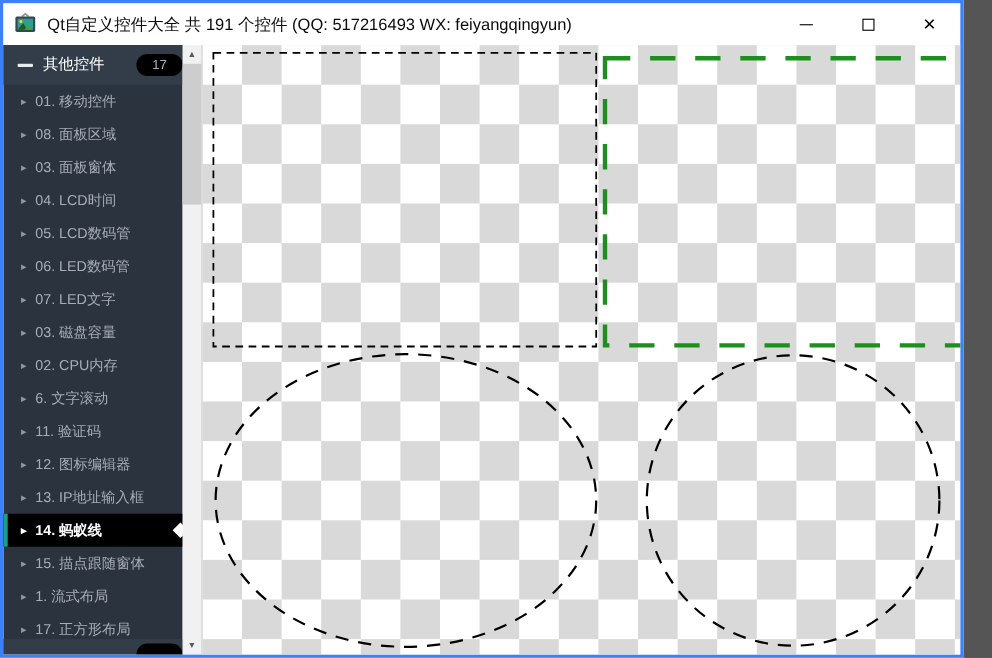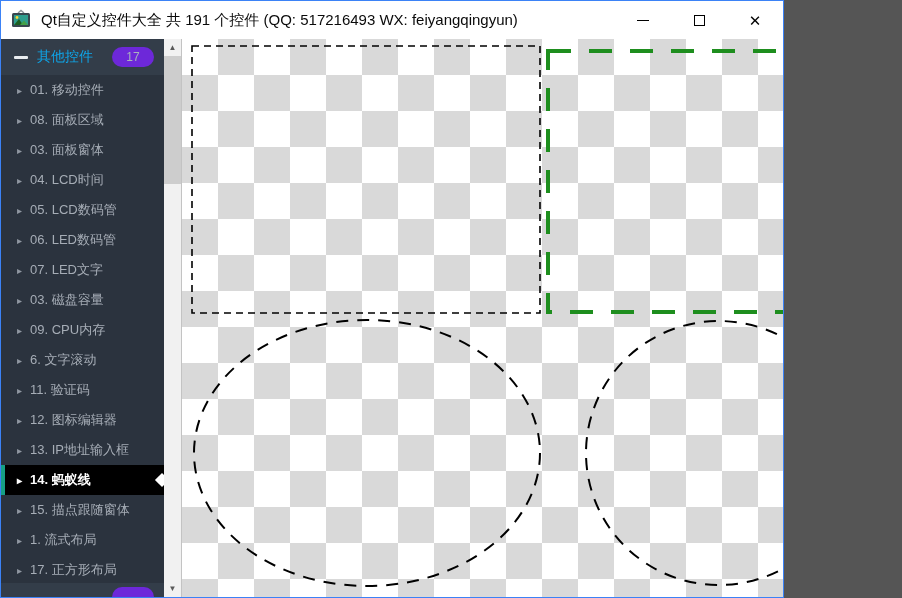--- a/index.html
+++ b/index.html
@@ -1,21 +1,21 @@
 <!DOCTYPE html>
 <html><head>
 <meta charset="utf-8">
 <style>
   * { box-sizing: border-box; margin: 0; padding: 0; }
   html,body { background:#555; }
   .window {
     position: relative;
-    width: 784px; height: 598px;
+    width: 876px; height: 598px;
     background: #fff;
-    border: 1px solid #3b82f6;
+    border: 3px solid #3b82f6;
     overflow: hidden;
     font-family: "Liberation Sans", sans-serif;
   }
   
   .titlebar {
     position: absolute; left:0; top:0; right:0; height:38px;
     background:#fff; display:flex; align-items:center;
   }
   .app-icon { width:22px; height:22px; margin-left:9px; flex:0 0 auto; }
   .title-text { margin-left:9px; font-size:15px; color:#0a0a0a; white-space:nowrap; }
@@ -27,24 +27,24 @@
   
   .sidebar {
     position:absolute; left:0; top:38px; bottom:0; width:163px;
     background:#2B333E; overflow:visible;
   }
   .group-header {
     position:relative; height:36px; background:#333D49;
     display:flex; align-items:center;
   }
   .collapse-icon { width:14px; height:3px; border-radius:1px; background:#E8ECEF; margin-left:13px; flex:0 0 auto; }
-  .group-label { margin-left:9px; font-size:14px; color:#0ea5e9; }
+  .group-label { margin-left:9px; font-size:14px; color:#ffffff; }
   .badge {
-    position:absolute; right:10px; top:8px; width:42px; height:20px;
-    border-radius:10px; background:#6d28d9; color:#A9B2BD; font-size:12px;
+    position:absolute; right:0; top:8px; width:42px; height:20px;
+    border-radius:10px; background:#000000; color:#A9B2BD; font-size:12px;
     display:flex; align-items:center; justify-content:center;
   }
   .items { position:absolute; top:36px; left:0; right:0; }
   .item {
     position:relative; height:30px; display:flex; align-items:center;
     color:#A6ADB6; font-size:13px; cursor:default;
   }
   .item .arrow { margin-left:16px; font-size:10px; color:#8F97A1; flex:0 0 auto; }
   .item .label { margin-left:8px; white-space:nowrap; }
   .item.selected { background:#000; color:#fff; font-weight:bold; }
@@ -143,21 +143,21 @@
         <div class="item">
           <span class="arrow">▸</span>
           <span class="label">07. LED文字</span>
         </div>
         <div class="item">
           <span class="arrow">▸</span>
           <span class="label">03. 磁盘容量</span>
         </div>
         <div class="item">
           <span class="arrow">▸</span>
-          <span class="label">09. CPU内存</span>
+          <span class="label">02. CPU内存</span>
         </div>
         <div class="item">
           <span class="arrow">▸</span>
           <span class="label">6. 文字滚动</span>
         </div>
         <div class="item">
           <span class="arrow">▸</span>
           <span class="label">11. 验证码</span>
         </div>
         <div class="item">

